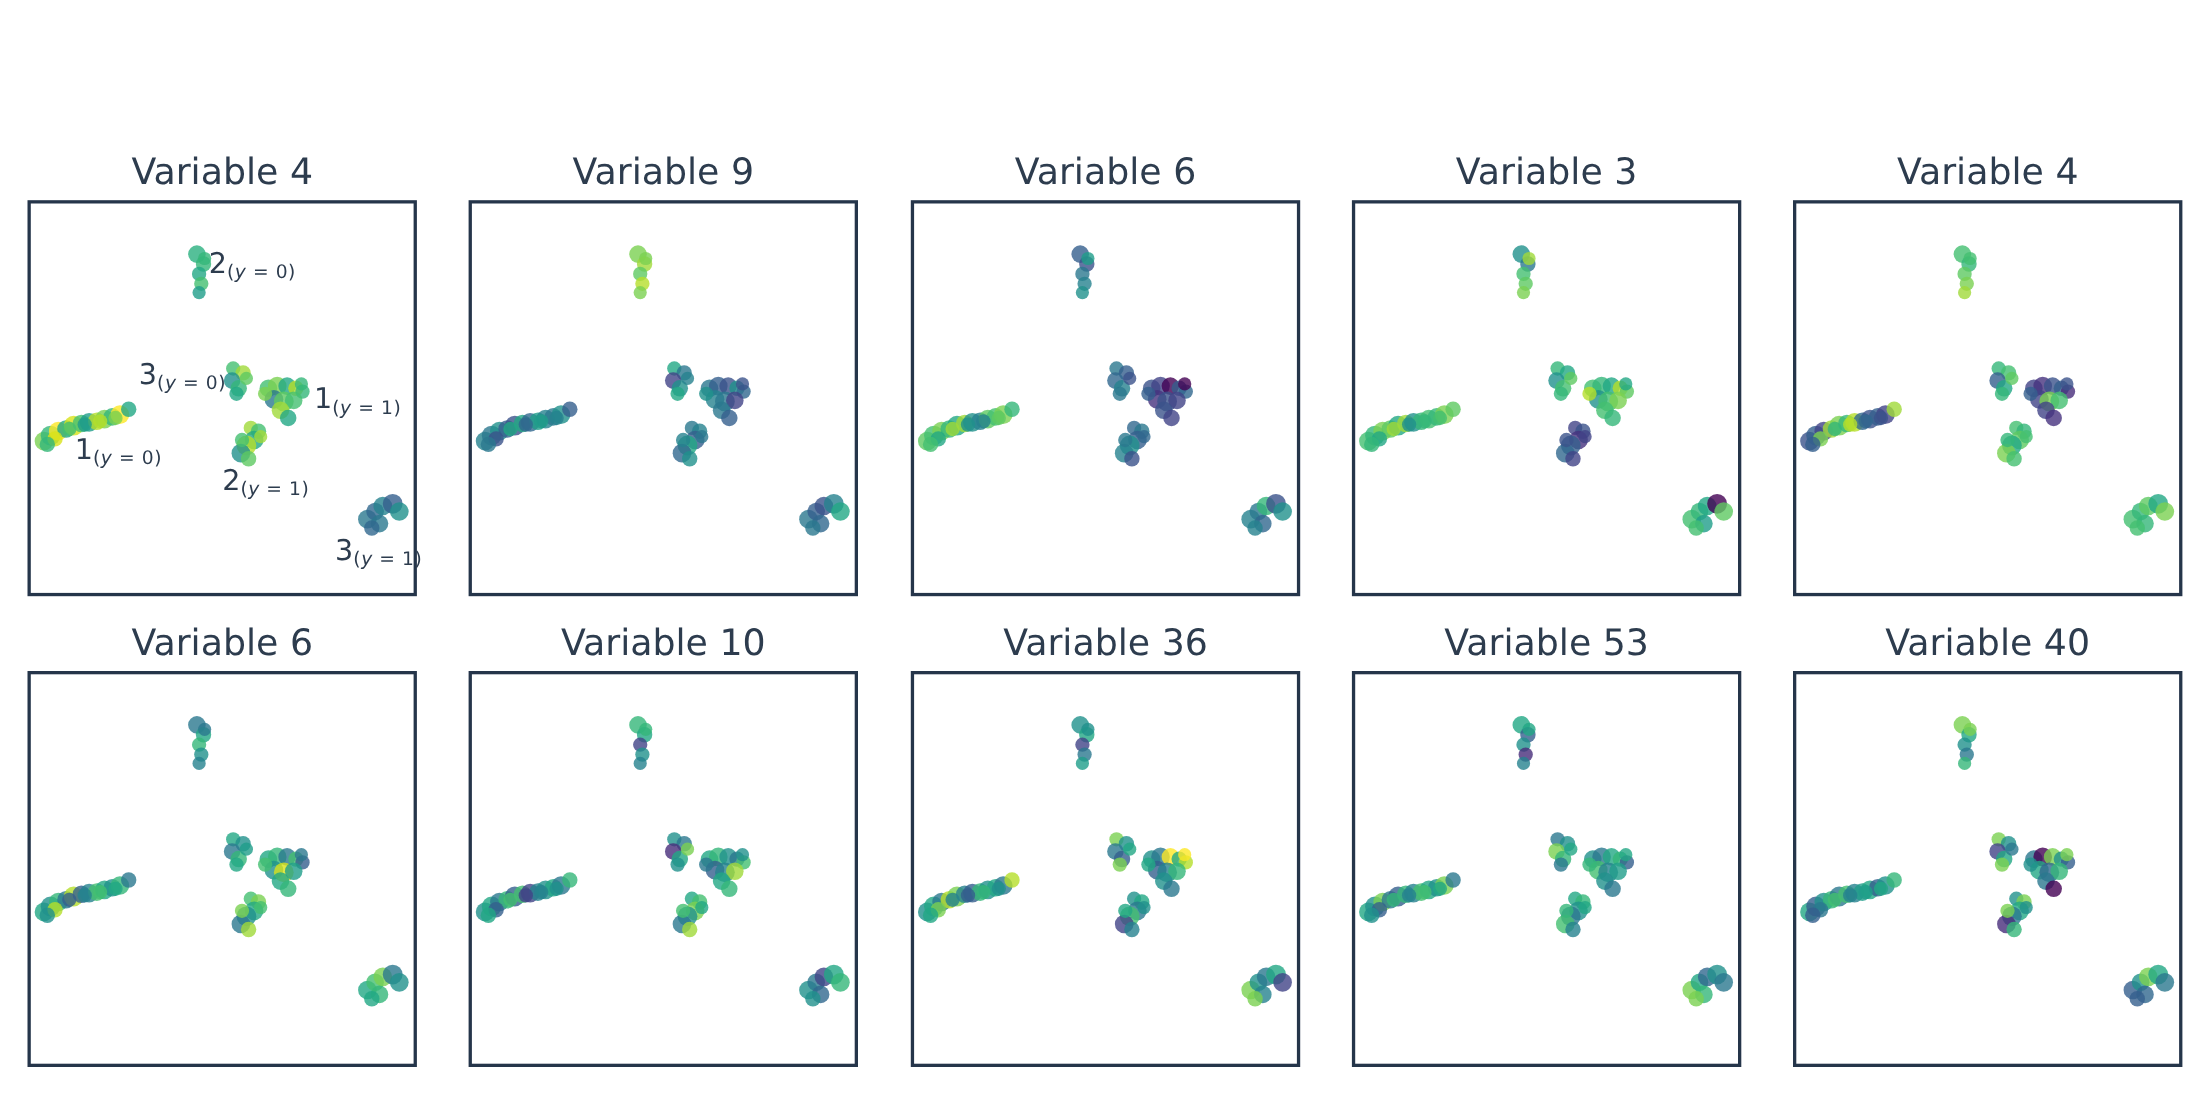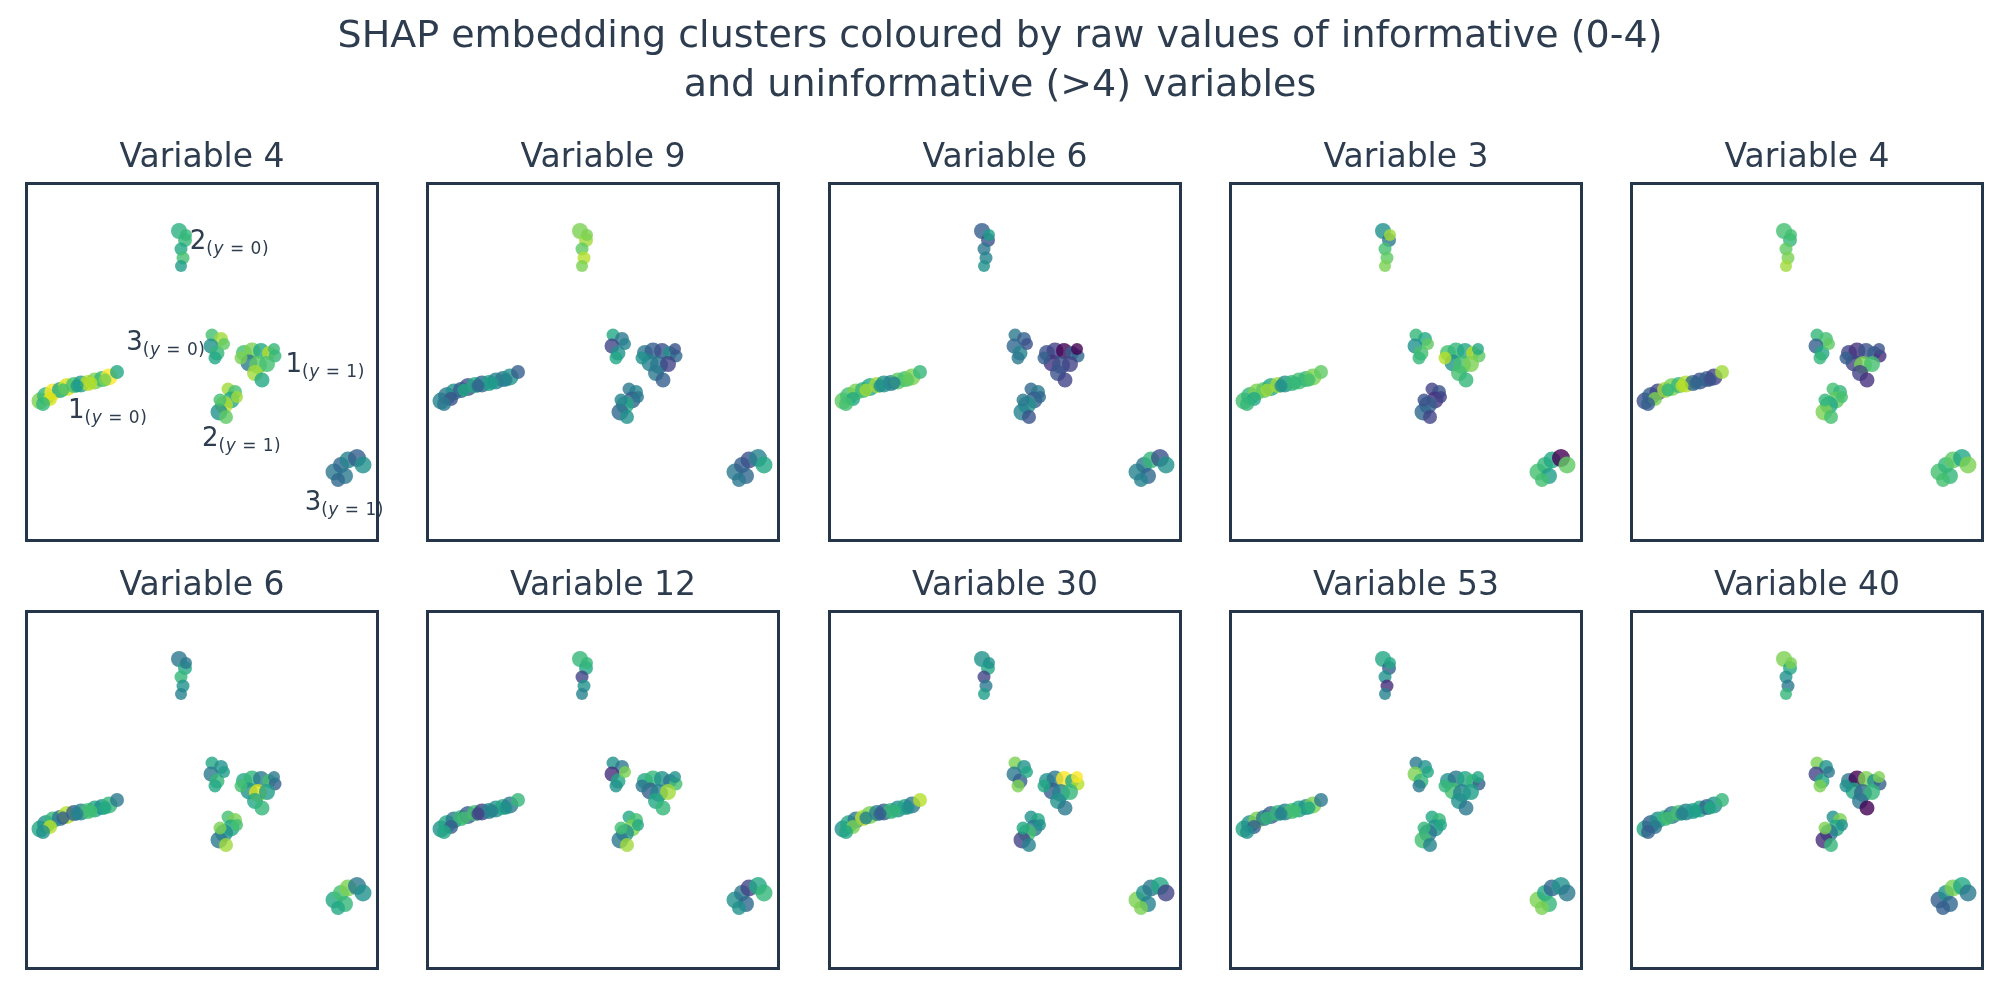--- a/index.html
+++ b/index.html
@@ -53,22 +53,21 @@
     vertical-align:-5px;
     letter-spacing:0.5px;
   }
   .ann .sub i{font-style:italic;}
 </style>
 </head>
 <body>
 
 <div class="figure">
   <div class="fig-title">
-    <span>SHAP embedding clusters coloured by raw values of informative (0-4)</span><br>
-    <span>and uninformative (&gt;4) variables</span>
+    <br>
   </div>
   <div id="panels">
       <div class="sub-title" style="left: 25px; top: 136px; width: 354px;">Variable 4</div>
       <div class="axes" style="left: 25px; top: 182px; width: 354px; height: 360px;">
         <div class="pt" style="left: 43.5%; top: 13%; width: 16px; height: 16px; background: rgb(42, 176, 127);"></div>
         <div class="pt" style="left: 45%; top: 15.5%; width: 14px; height: 14px; background: rgb(53, 183, 121);"></div>
         <div class="pt" style="left: 44%; top: 18%; width: 13px; height: 13px; background: rgb(34, 168, 132);"></div>
         <div class="pt" style="left: 44.6%; top: 20.5%; width: 13px; height: 13px; background: rgb(68, 191, 112);"></div>
         <div class="pt" style="left: 44%; top: 23%; width: 12px; height: 12px; background: rgb(31, 158, 137);"></div>
         <div class="pt" style="left: 45.3%; top: 14.2%; width: 12px; height: 12px; background: rgb(53, 183, 121);"></div>
@@ -423,21 +422,21 @@
         <div class="pt" style="left: 60%; top: 59.8%; width: 12px; height: 12px; background: rgb(68, 191, 112);"></div>
         <div class="pt" style="left: 55.2%; top: 60.8%; width: 13px; height: 13px; background: rgb(122, 209, 81);"></div>
         <div class="pt" style="left: 88%; top: 81%; width: 17px; height: 17px; background: rgb(34, 168, 132);"></div>
         <div class="pt" style="left: 90%; top: 79.2%; width: 16px; height: 16px; background: rgb(68, 191, 112);"></div>
         <div class="pt" style="left: 92%; top: 77.8%; width: 17px; height: 17px; background: rgb(122, 209, 81);"></div>
         <div class="pt" style="left: 94.6%; top: 77.2%; width: 18px; height: 18px; background: rgb(42, 120, 142);"></div>
         <div class="pt" style="left: 96.2%; top: 79.2%; width: 17px; height: 17px; background: rgb(33, 145, 140);"></div>
         <div class="pt" style="left: 91.2%; top: 82.2%; width: 16px; height: 16px; background: rgb(53, 183, 121);"></div>
         <div class="pt" style="left: 89.2%; top: 83.4%; width: 14px; height: 14px; background: rgb(34, 168, 132);"></div>
       </div>
-      <div class="sub-title" style="left: 426px; top: 564px; width: 354px;">Variable 12</div>
+      <div class="sub-title" style="left: 426px; top: 564px; width: 354px;">Variable 10</div>
       <div class="axes" style="left: 426px; top: 610px; width: 354px; height: 360px;">
         <div class="pt" style="left: 43.5%; top: 13%; width: 16px; height: 16px; background: rgb(53, 183, 121);"></div>
         <div class="pt" style="left: 45%; top: 15.5%; width: 14px; height: 14px; background: rgb(34, 168, 132);"></div>
         <div class="pt" style="left: 44%; top: 18%; width: 13px; height: 13px; background: rgb(65, 68, 135);"></div>
         <div class="pt" style="left: 44.6%; top: 20.5%; width: 13px; height: 13px; background: rgb(33, 145, 140);"></div>
         <div class="pt" style="left: 44%; top: 23%; width: 12px; height: 12px; background: rgb(38, 130, 142);"></div>
         <div class="pt" style="left: 45.3%; top: 14.2%; width: 12px; height: 12px; background: rgb(53, 183, 121);"></div>
         <div class="pt" style="left: 53%; top: 42.5%; width: 13px; height: 13px; background: rgb(33, 145, 140);"></div>
         <div class="pt" style="left: 55.5%; top: 43.5%; width: 14px; height: 14px; background: rgb(42, 120, 142);"></div>
         <div class="pt" style="left: 52.5%; top: 45.5%; width: 15px; height: 15px; background: rgb(71, 45, 123);"></div>
@@ -483,21 +482,21 @@
         <div class="pt" style="left: 60%; top: 59.8%; width: 12px; height: 12px; background: rgb(34, 168, 132);"></div>
         <div class="pt" style="left: 55.2%; top: 60.8%; width: 13px; height: 13px; background: rgb(68, 191, 112);"></div>
         <div class="pt" style="left: 88%; top: 81%; width: 17px; height: 17px; background: rgb(33, 145, 140);"></div>
         <div class="pt" style="left: 90%; top: 79.2%; width: 16px; height: 16px; background: rgb(42, 120, 142);"></div>
         <div class="pt" style="left: 92%; top: 77.8%; width: 17px; height: 17px; background: rgb(65, 68, 135);"></div>
         <div class="pt" style="left: 94.6%; top: 77.2%; width: 18px; height: 18px; background: rgb(34, 168, 132);"></div>
         <div class="pt" style="left: 96.2%; top: 79.2%; width: 17px; height: 17px; background: rgb(53, 183, 121);"></div>
         <div class="pt" style="left: 91.2%; top: 82.2%; width: 16px; height: 16px; background: rgb(49, 104, 142);"></div>
         <div class="pt" style="left: 89.2%; top: 83.4%; width: 14px; height: 14px; background: rgb(33, 145, 140);"></div>
       </div>
-      <div class="sub-title" style="left: 828px; top: 564px; width: 354px;">Variable 30</div>
+      <div class="sub-title" style="left: 828px; top: 564px; width: 354px;">Variable 36</div>
       <div class="axes" style="left: 828px; top: 610px; width: 354px; height: 360px;">
         <div class="pt" style="left: 43.5%; top: 13%; width: 16px; height: 16px; background: rgb(33, 145, 140);"></div>
         <div class="pt" style="left: 45%; top: 15.5%; width: 14px; height: 14px; background: rgb(34, 168, 132);"></div>
         <div class="pt" style="left: 44%; top: 18%; width: 13px; height: 13px; background: rgb(65, 68, 135);"></div>
         <div class="pt" style="left: 44.6%; top: 20.5%; width: 13px; height: 13px; background: rgb(42, 120, 142);"></div>
         <div class="pt" style="left: 44%; top: 23%; width: 12px; height: 12px; background: rgb(31, 158, 137);"></div>
         <div class="pt" style="left: 45.3%; top: 14.2%; width: 12px; height: 12px; background: rgb(33, 145, 140);"></div>
         <div class="pt" style="left: 53%; top: 42.5%; width: 13px; height: 13px; background: rgb(122, 209, 81);"></div>
         <div class="pt" style="left: 55.5%; top: 43.5%; width: 14px; height: 14px; background: rgb(33, 145, 140);"></div>
         <div class="pt" style="left: 52.5%; top: 45.5%; width: 15px; height: 15px; background: rgb(42, 120, 142);"></div>

